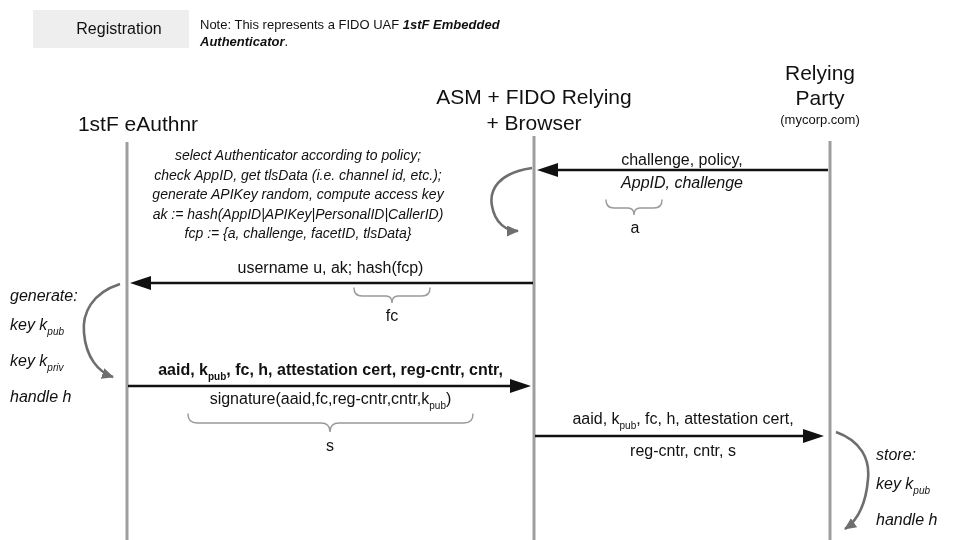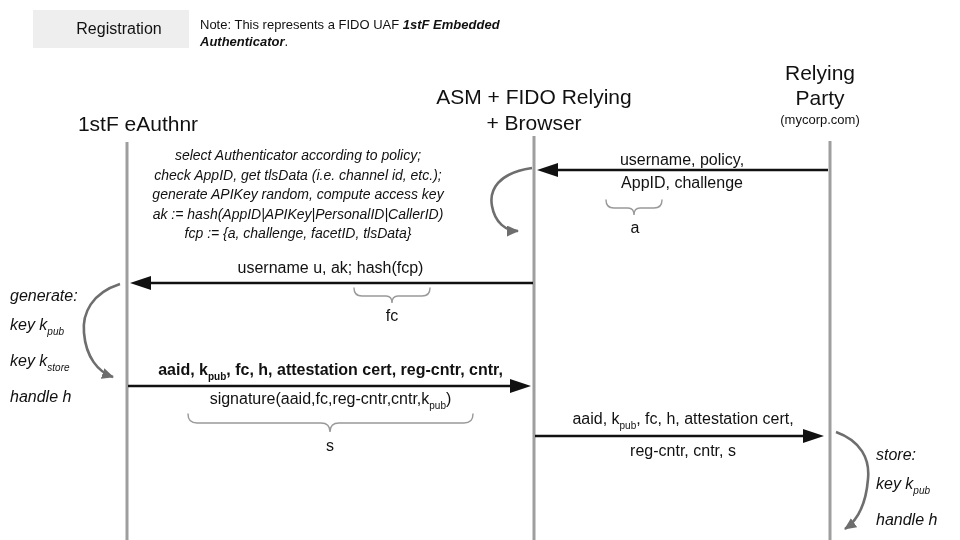--- a/index.html
+++ b/index.html
@@ -31,21 +31,21 @@
   }
   .top-note{left:200px;top:16px;width:322px;font-size:13px;line-height:17px;}
   .actor{font-size:21px;line-height:26px;}
   .actor-auth{left:38px;top:111px;width:200px;}
   .actor-asm{left:404px;top:84px;width:260px;}
   .actor-rp{left:745px;top:60px;width:150px;line-height:25px;}
   .actor-sub{font-size:13px;line-height:15px;margin-top:2px;}
   .asm-note{left:128px;top:146px;width:340px;font-size:14px;line-height:19.5px;font-style:italic;}
   .msg{font-size:16px;}
   .msg1-l1{left:536px;top:151px;width:292px;}
-  .msg1-l2{left:536px;top:174px;width:292px;}
+  .msg1-l2{left:536px;top:174px;width:292px;font-style:italic;}
   .label-a{left:605px;top:219px;width:60px;}
   .msg2-l1{left:128px;top:259px;width:405px;}
   .label-fc{left:362px;top:307px;width:60px;}
   .msg3-l1{left:128px;top:361px;width:405px;font-weight:bold;}
   .msg3-l2{left:128px;top:390px;width:405px;}
   .label-s{left:300px;top:437px;width:60px;}
   .msg4-l1{left:538px;top:410px;width:290px;}
   .msg4-l2{left:538px;top:442px;width:290px;}
   .side-note{font-style:italic;font-size:16px;line-height:29px;}
   .gen-note{left:10px;top:281px;width:115px;}
@@ -109,31 +109,31 @@
   </div>
 
   <div class="abs asm-note right">
     <div>select Authenticator according to policy;</div>
     <div>check AppID, get tlsData (i.e. channel id, etc.);</div>
     <div>generate APIKey random, compute access key</div>
     <div>ak := hash(AppID|APIKey|PersonalID|CallerID)</div>
     <div>fcp := {a, challenge, facetID, tlsData}</div>
   </div>
 
-  <div class="abs msg msg1-l1 center">username, policy,</div>
+  <div class="abs msg msg1-l1 center">challenge, policy,</div>
   <div class="abs msg msg1-l2 center">AppID, challenge</div>
   <div class="abs msg label-a center">a</div>
 
   <div class="abs msg msg2-l1 center">username u, ak; hash(fcp)</div>
   <div class="abs msg label-fc center">fc</div>
 
   <div class="abs side-note gen-note">
     <div><span>generate:</span></div>
     <div><span>key k</span><span class="seg-sub">pub</span></div>
-    <div><span>key k</span><span class="seg-sub">store</span></div>
+    <div><span>key k</span><span class="seg-sub">priv</span></div>
     <div><span>handle h</span></div>
   </div>
 
   <div class="abs msg msg3-l1 center"><span>aaid, k</span><span class="seg-sub">pub</span><span>, fc, h, attestation cert, reg-cntr, cntr,</span></div>
   <div class="abs msg msg3-l2 center"><span>signature(aaid,fc,reg-cntr,cntr,k</span><span class="seg-sub">pub</span><span>)</span></div>
   <div class="abs msg label-s center">s</div>
 
   <div class="abs msg msg4-l1 center"><span>aaid, k</span><span class="seg-sub">pub</span><span>, fc, h, attestation cert,</span></div>
   <div class="abs msg msg4-l2 center">reg-cntr, cntr, s</div>
 

